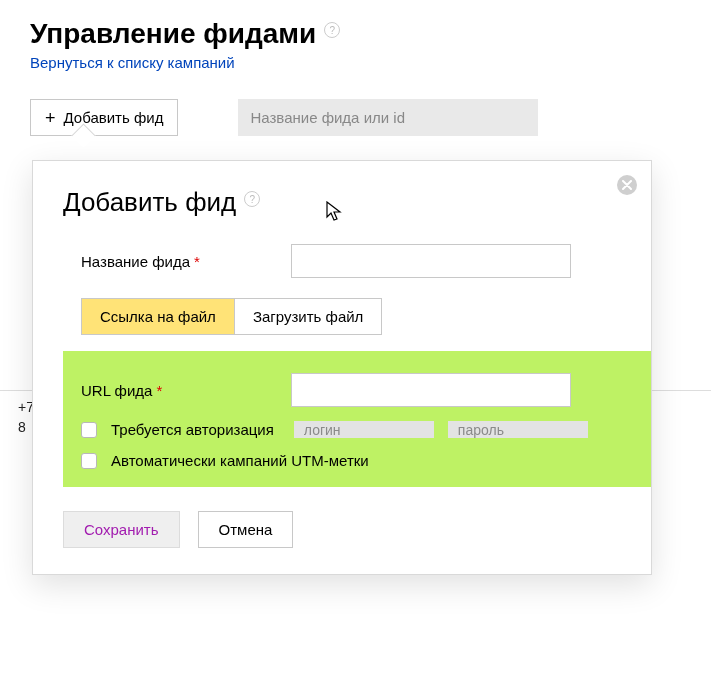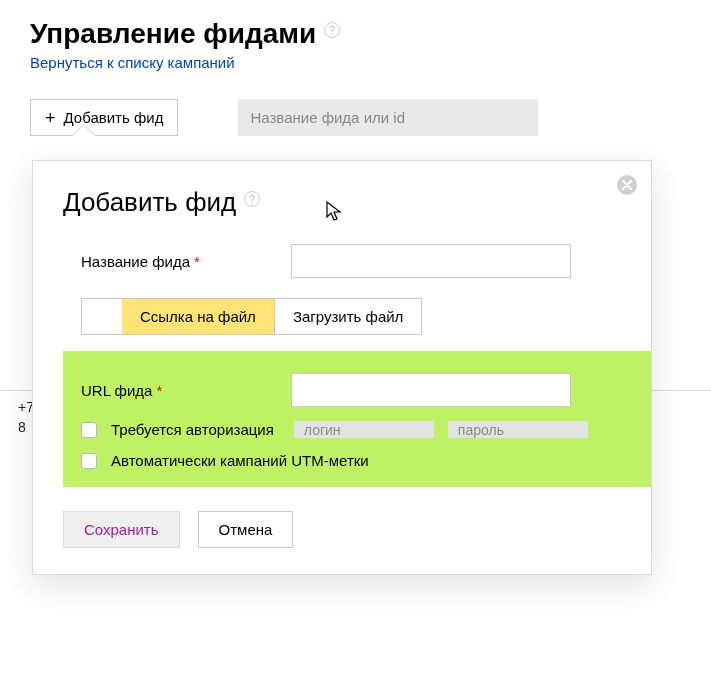--- a/index.html
+++ b/index.html
@@ -168,21 +168,20 @@
   }
   .select-wrap .chev {
     position: absolute;
     right: 10px; top: 50%;
     transform: translateY(-50%);
   }
   .seg-tabs {
     display: inline-flex;
     border: 1px solid #c8c8c8;
     margin: 4px 0 16px 0;
-    padding-left: 40px;
   }
   .seg-tab {
     padding: 9px 18px;
     font-size: 15px;
     cursor: pointer;
     background: #fff;
   }
   .seg-tab + .seg-tab { border-left: 1px solid #c8c8c8; }
   .seg-tab.active {
     background: #ffe377;

